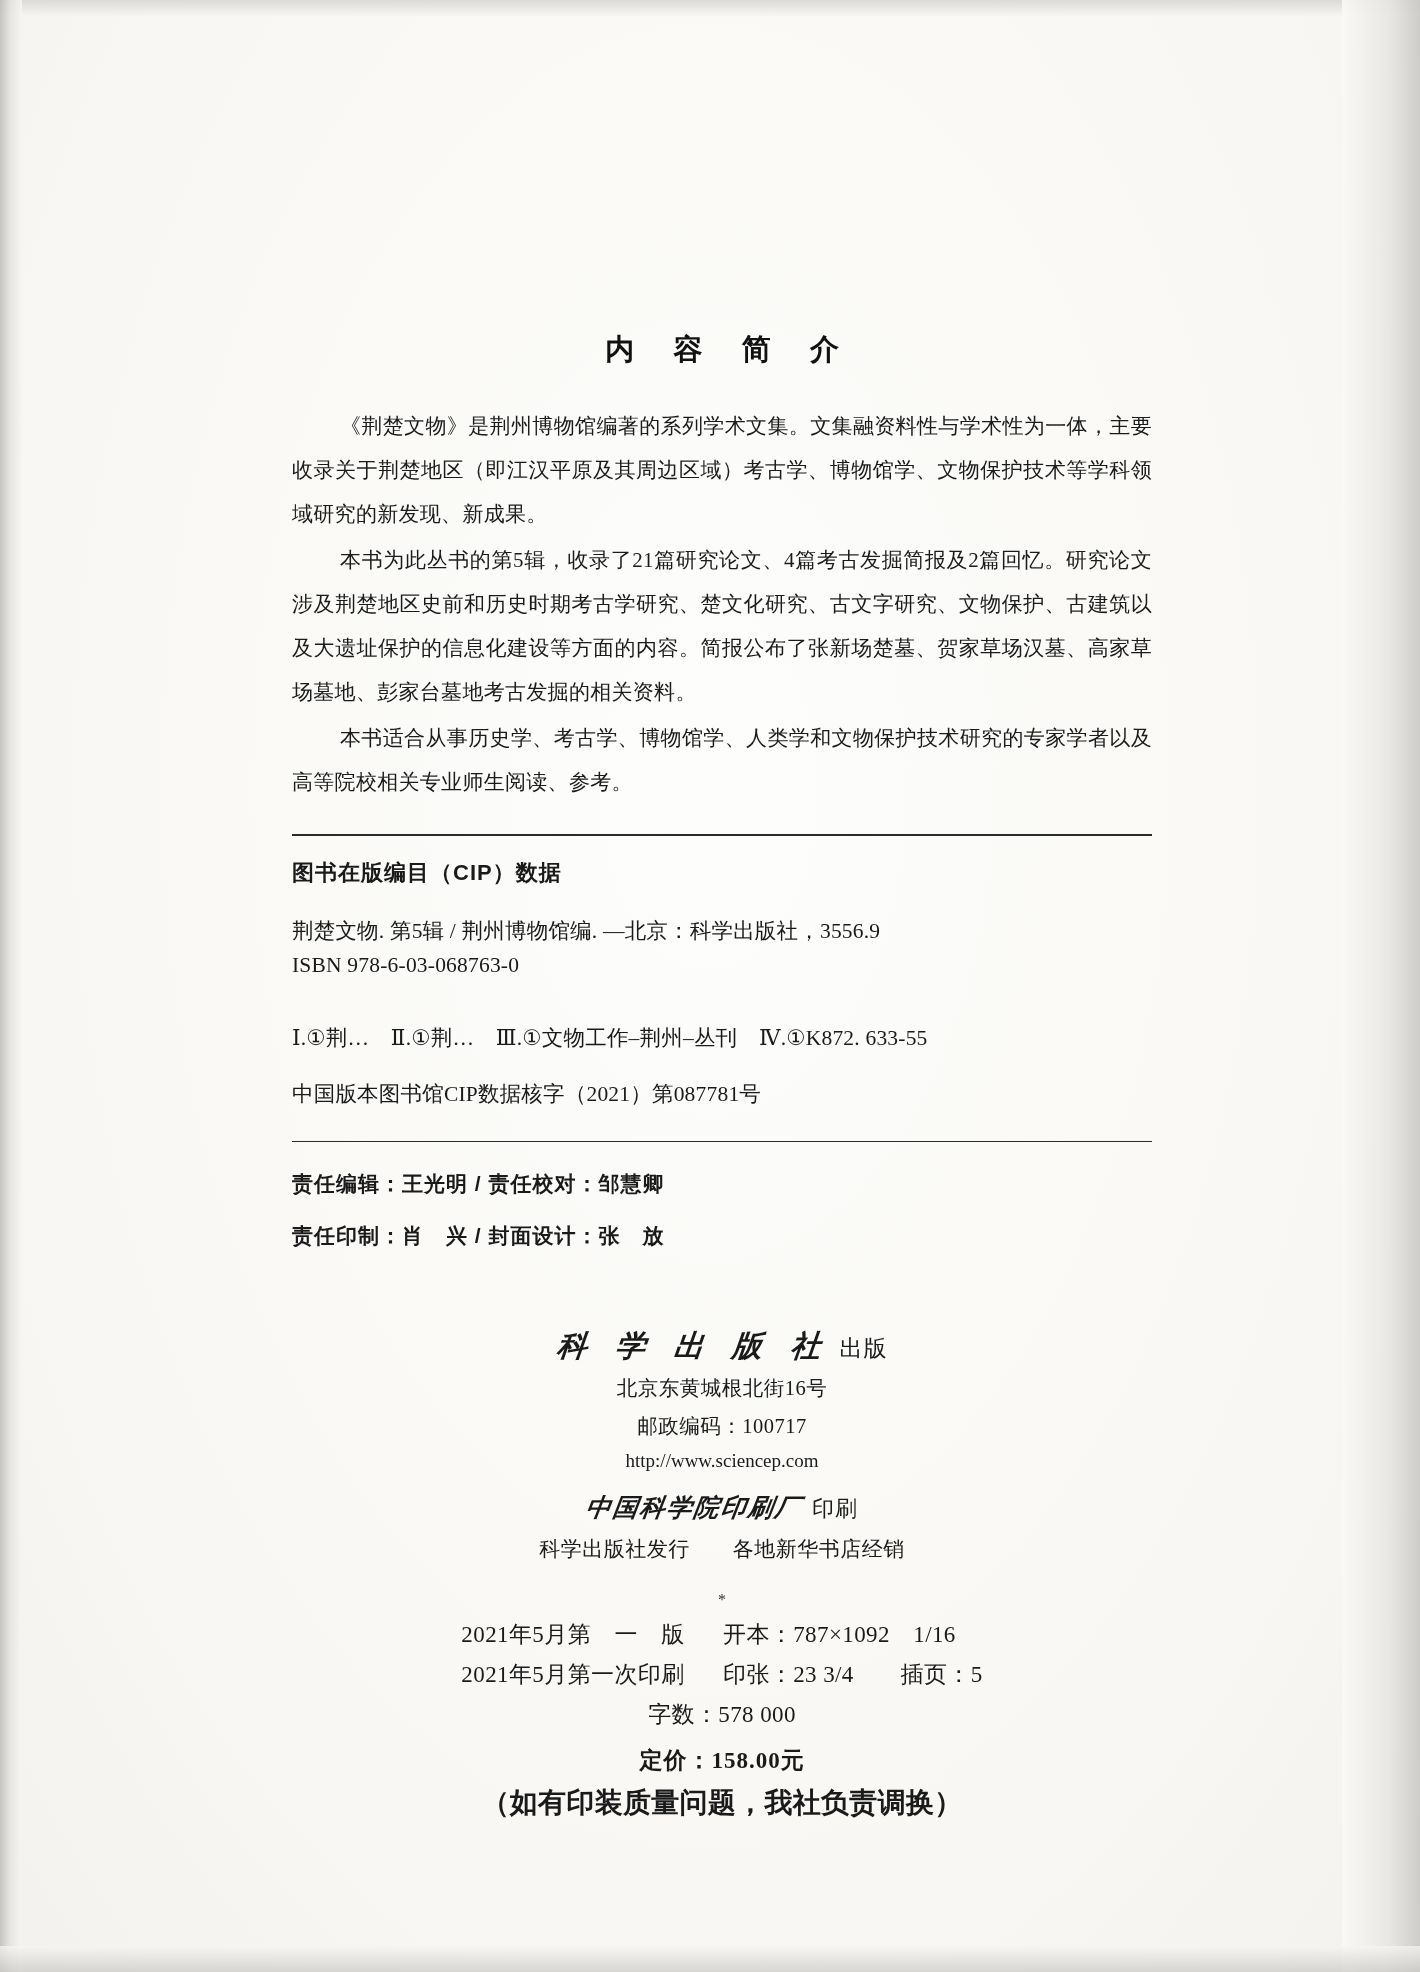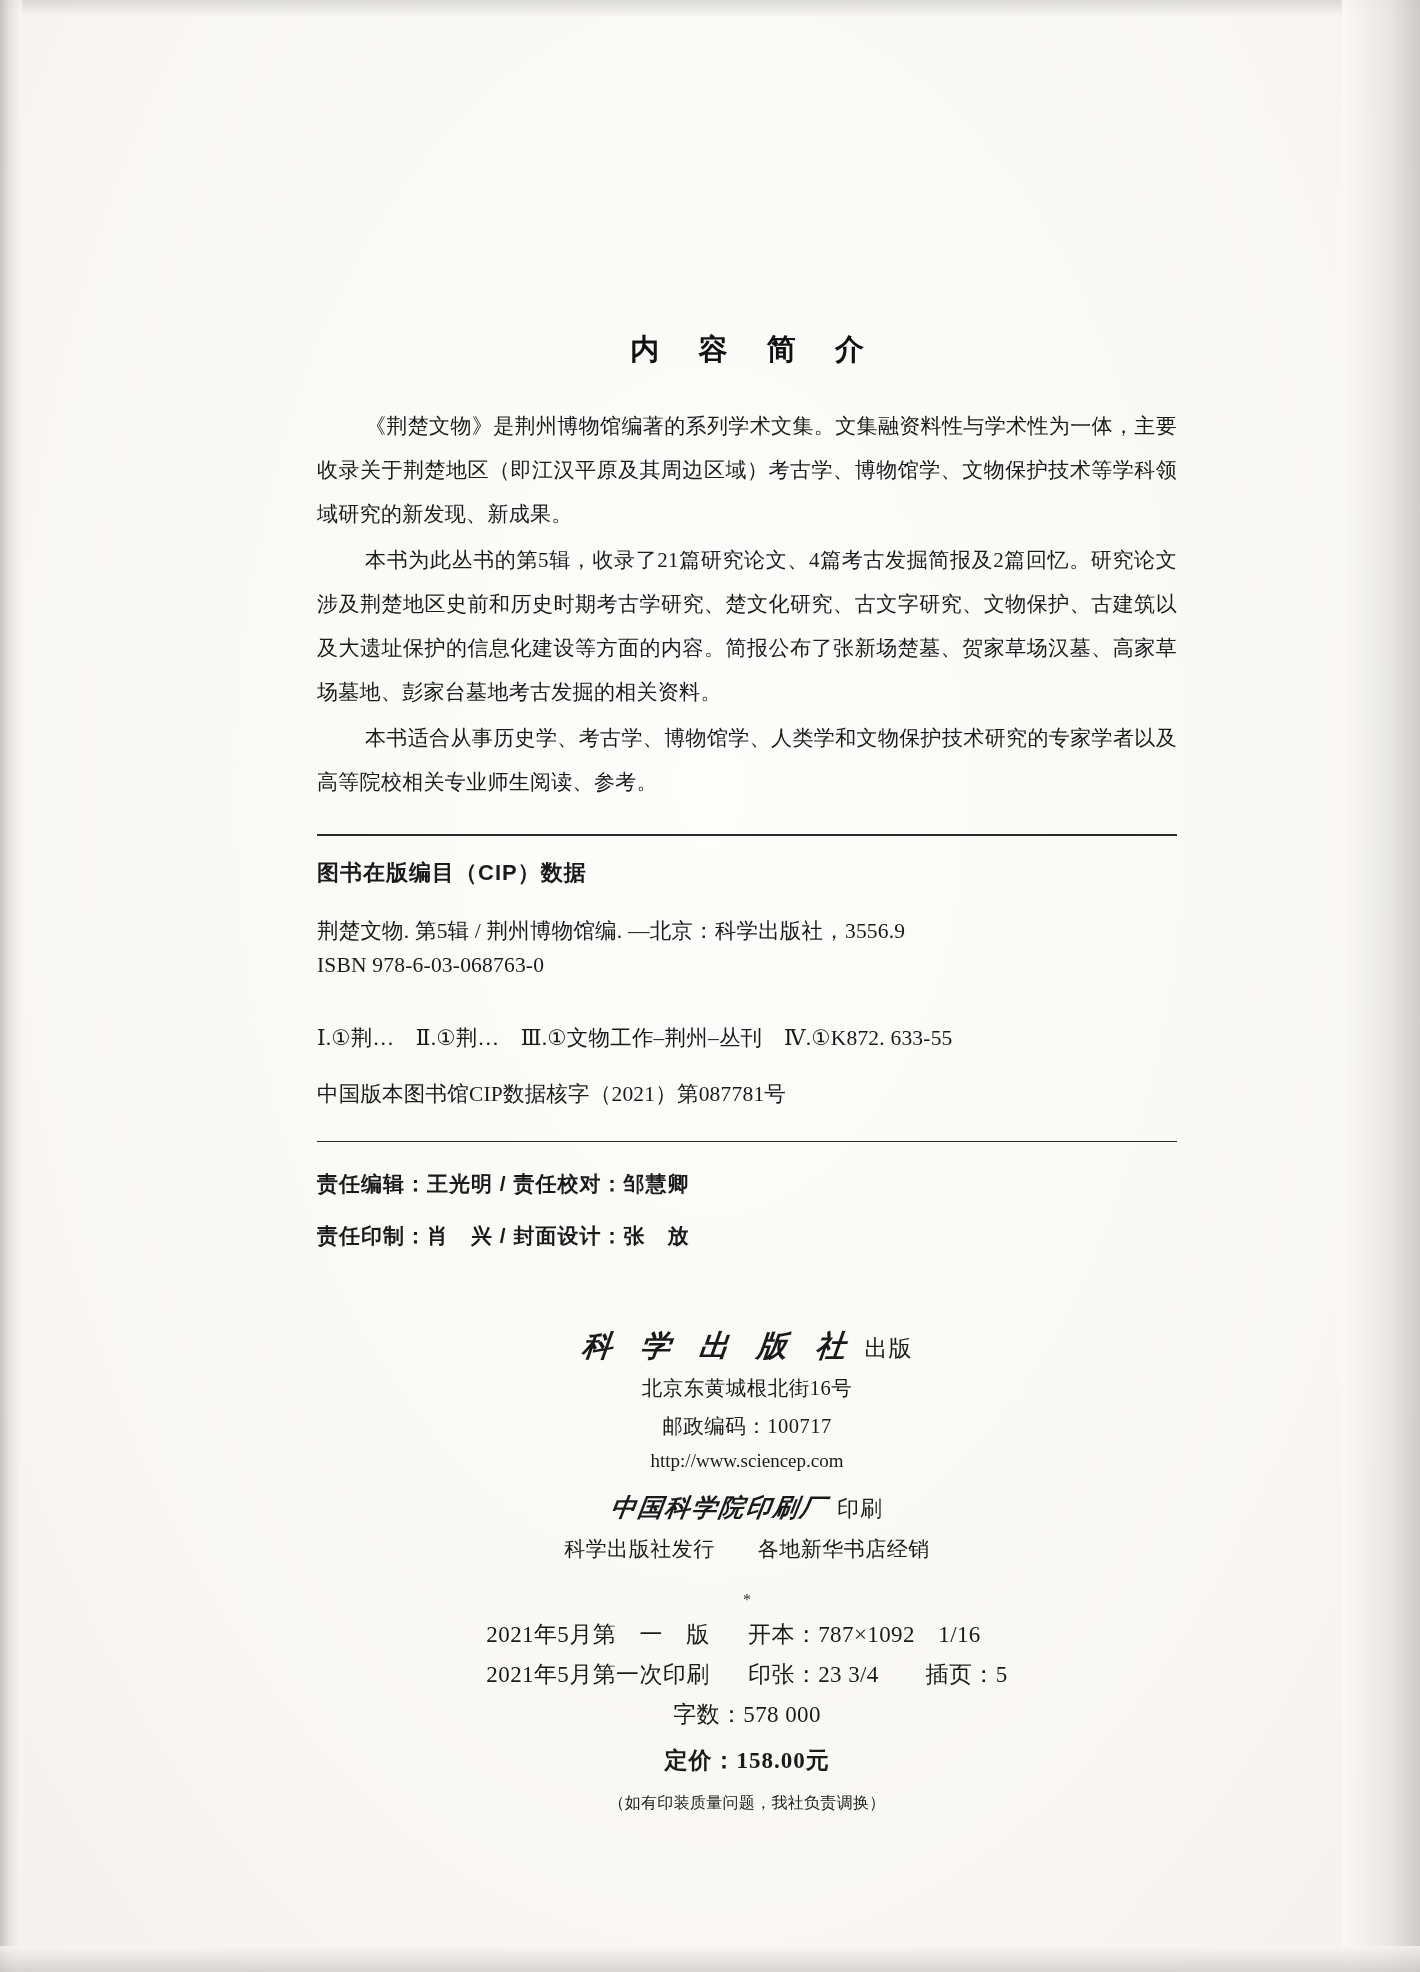--- a/index.html
+++ b/index.html
@@ -48,21 +48,21 @@
   .page-edge-bottom {
     position: absolute;
     left: 0; bottom: 0;
     width: 1420px; height: 26px;
     background: linear-gradient(to top, #cbcac6 0%, #f7f6f3 100%);
     opacity: .75;
   }
 
   .content {
     position: absolute;
-    left: 317px;
+    left: 292px;
     top: 330px;
     width: 860px;
   }
 
   .section-title {
     text-align: center;
     font-size: 29px;
     font-weight: bold;
     letter-spacing: 16px;
     text-indent: 16px;
@@ -205,23 +205,24 @@
   .price {
     text-align: center;
     font-size: 23px;
     font-weight: bold;
     line-height: 44px;
     letter-spacing: 1px;
     margin-top: 4px;
   }
   .note {
     text-align: center;
-    font-size: 16px;
+    font-size: 28px;
     line-height: 40px;
     letter-spacing: .3px;
+    font-weight: bold;
   }
 </style>
 </head>
 <body>
 
 <div class="page">
   <div class="page-edge-top"></div>
   <div class="page-edge-left"></div>
   <div class="page-edge-right"></div>
   <div class="page-edge-bottom"></div>

